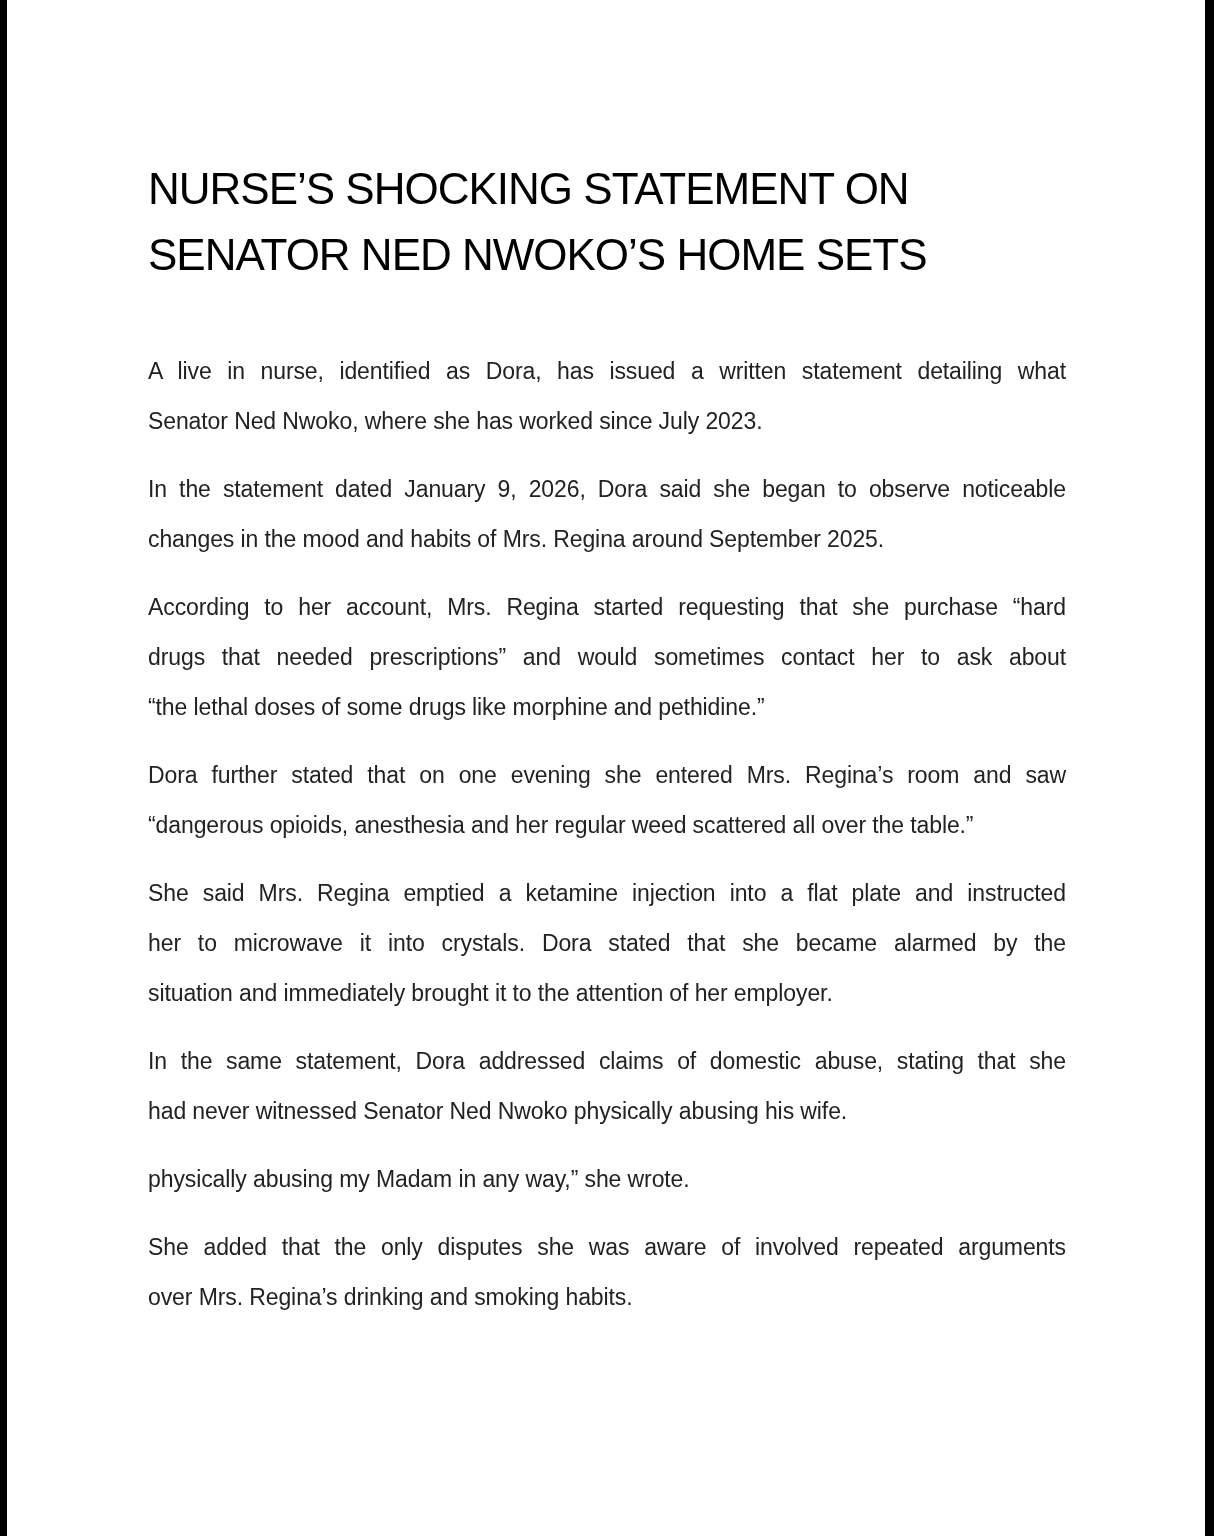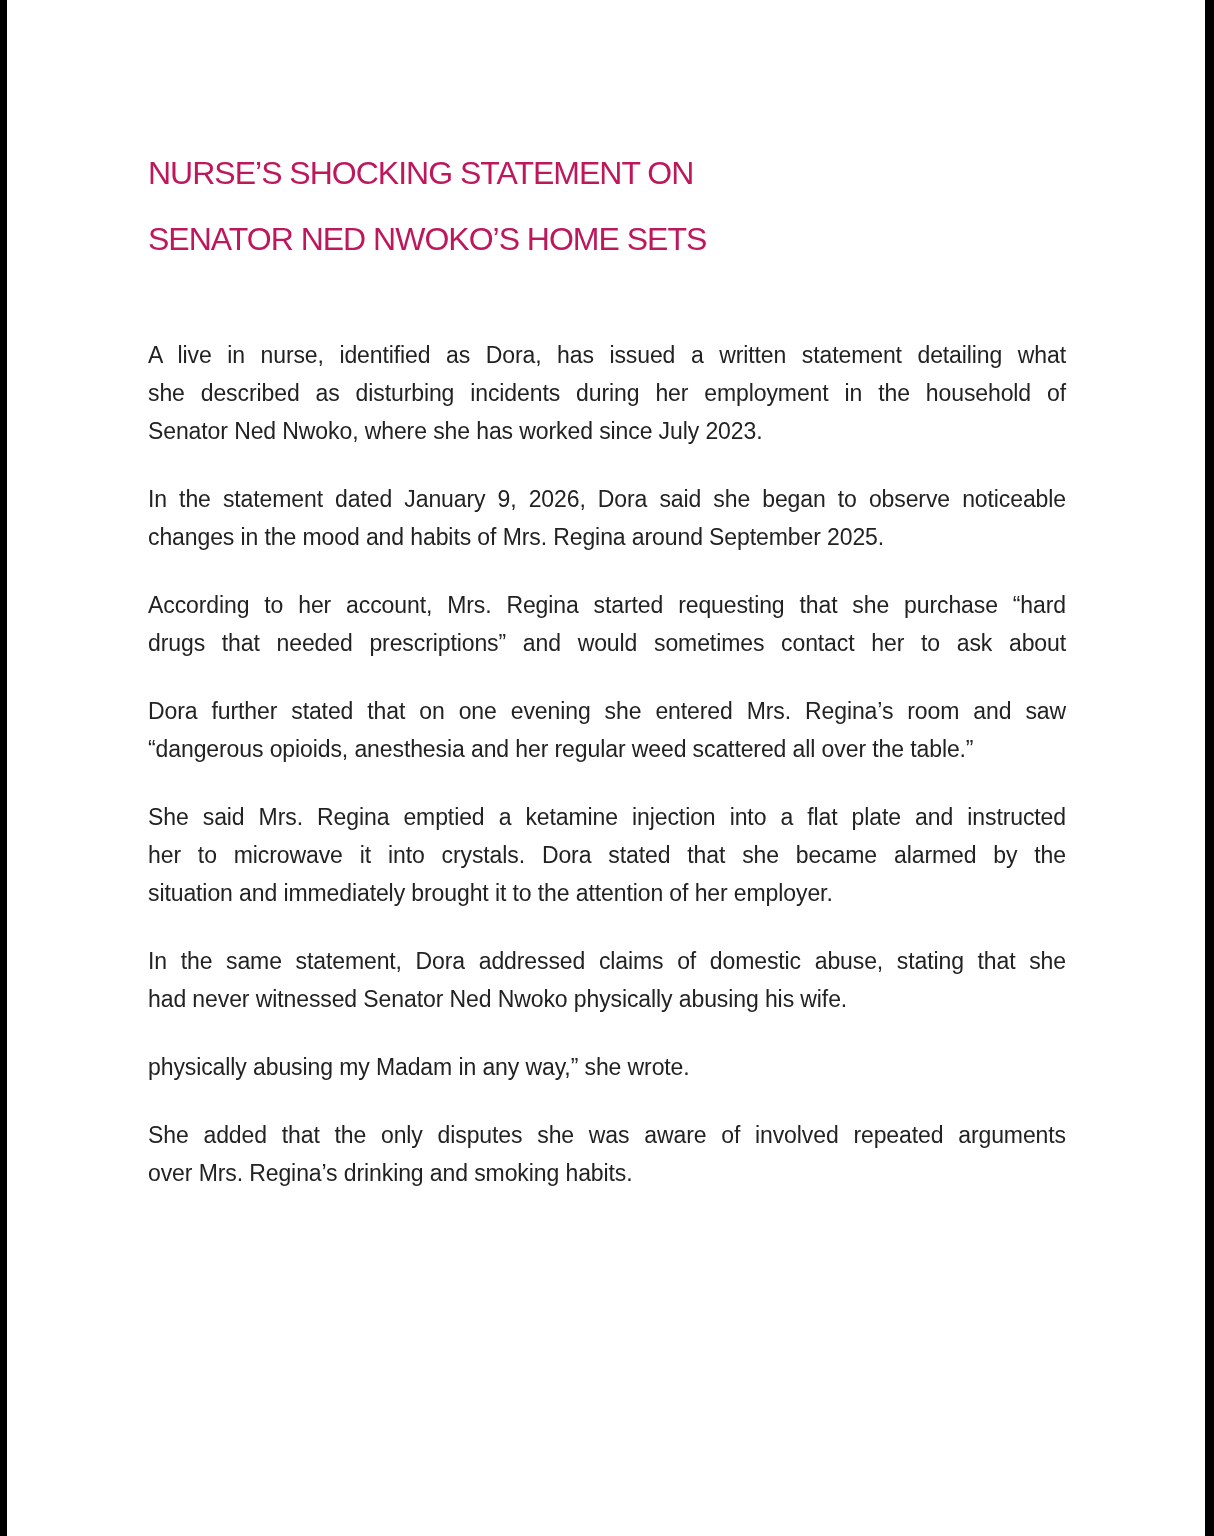--- a/index.html
+++ b/index.html
@@ -25,73 +25,74 @@
   .edge-bar.right { right: 0; width: 9px; }
 
   .doc {
     position: absolute;
     left: 148px;
     top: 140px;
     width: 918px;
   }
 
   .doc-title {
-    font-size: 32px;
+    font-size: 44px;
     line-height: 66px;
     letter-spacing: -1px;
     font-weight: 400;
-    color: #be185d;
-    margin: 0 0 64px 0;
+    color: #000000;
+    margin: 16px 0 64px 0;
   }
   .doc-title .title-line {
     white-space: nowrap;
   }
 
   .doc-body {
     font-size: 23px;
     line-height: 38px;
     letter-spacing: -0.1px;
     color: #222222;
   }
   .paragraph {
     margin: 0 0 30px 0;
   }
   .paragraph .line {
     text-align: justify;
     text-align-last: justify;
+    margin-top: 12px;
   }
   .paragraph .line.last {
     text-align: right;
     text-align-last: left;
   }
 </style>
 </head>
 <body>
 
 <div class="edge-bar left"></div>
 <div class="edge-bar right"></div>
 
 <div class="doc">
   <div class="doc-title">
     <div class="title-line">NURSE’S SHOCKING STATEMENT ON</div>
     <div class="title-line">SENATOR NED NWOKO’S HOME SETS</div>
   </div>
   <div class="doc-body">
       <div class="paragraph">
         <div class="line">A live in nurse, identified as Dora, has issued a written statement detailing what</div>
-        <div class="line">she described as disturbing incidents during her employment in the household of</div>
         <div class="line last">Senator Ned Nwoko, where she has worked since July 2023.</div>
       </div>
       <div class="paragraph">
         <div class="line">In the statement dated January 9, 2026, Dora said she began to observe noticeable</div>
         <div class="line last">changes in the mood and habits of Mrs. Regina around September 2025.</div>
       </div>
       <div class="paragraph">
         <div class="line">According to her account, Mrs. Regina started requesting that she purchase “hard</div>
         <div class="line">drugs that needed prescriptions” and would sometimes contact her to ask about</div>
+        <div class="line last">“the lethal doses of some drugs like morphine and pethidine.”</div>
       </div>
       <div class="paragraph">
         <div class="line">Dora further stated that on one evening she entered Mrs. Regina’s room and saw</div>
         <div class="line last">“dangerous opioids, anesthesia and her regular weed scattered all over the table.”</div>
       </div>
       <div class="paragraph">
         <div class="line">She said Mrs. Regina emptied a ketamine injection into a flat plate and instructed</div>
         <div class="line">her to microwave it into crystals. Dora stated that she became alarmed by the</div>
         <div class="line last">situation and immediately brought it to the attention of her employer.</div>
       </div>

